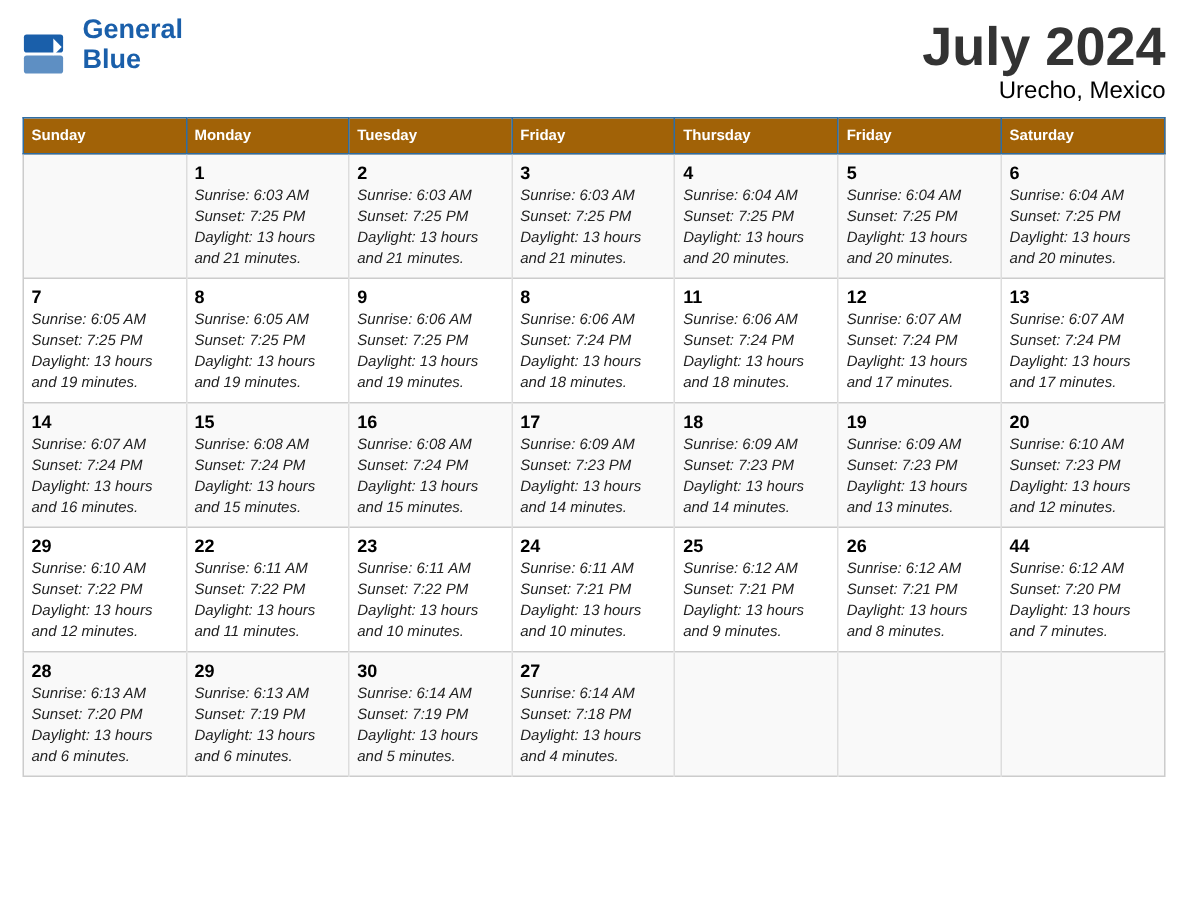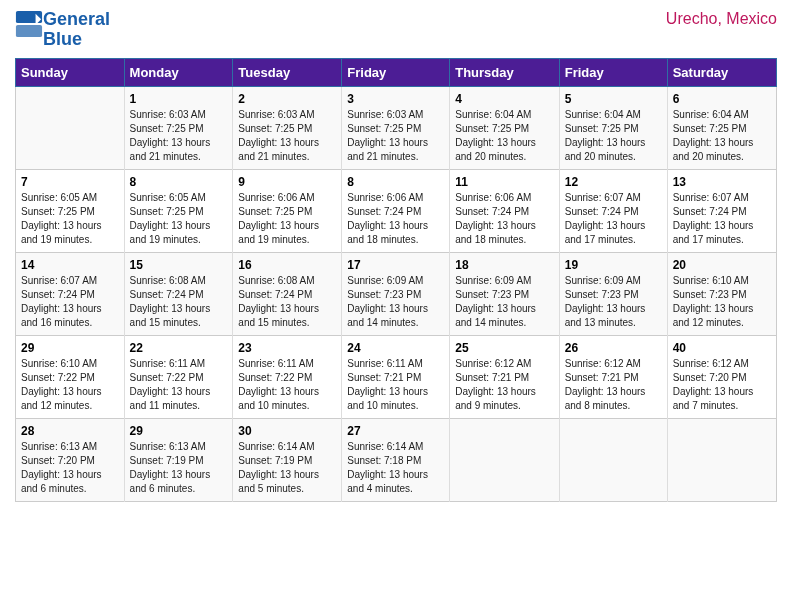--- a/index.html
+++ b/index.html
@@ -11,22 +11,22 @@
       padding: 10px 15px;
     }
     .header {
       display: flex;
       justify-content: space-between;
       align-items: flex-start;
       margin-bottom: 8px;
     }
     .logo {
       display: flex;
-      align-items: flex-start;
-      gap: 0;
+      align-items: flex-end;
+      gap: 12px;
     }
     .logo-text {
       font-size: 18px;
       font-weight: bold;
       color: #333;
       line-height: 1.1;
     }
     .logo-text .blue { color: #1a5faa; }
     .logo-icon {
       width: 28px;
@@ -35,33 +35,33 @@
     .title-block {
       text-align: right;
     }
     .month-title {
       font-size: 36px;
       font-weight: bold;
       color: #333;
     }
     .location {
       font-size: 16px;
-      color: #be185d;
+      color: #000000;
     }
     table {
       width: 100%;
       border-collapse: collapse;
       font-size: 10.5px;
     }
     thead tr th {
-      background-color: #4c1d95;
+      background-color: #a16207;
       color: #fff;
       padding: 6px 5px;
       text-align: left;
-      font-size: 13px;
+      font-size: 10px;
       font-weight: bold;
       border: 1px solid #2e6da4;
     }
     tbody tr {
       border-bottom: 1px solid #ccc;
     }
     tbody tr:nth-child(odd) {
       background: #f9f9f9;
     }
     tbody tr:nth-child(even) {
@@ -77,20 +77,21 @@
     }
     .day-number {
       font-weight: bold;
       font-size: 12px;
       margin-bottom: 2px;
     }
     .day-info {
       font-size: 10px;
       line-height: 1.4;
       color: #222;
+      font-style: italic;
     }
     .empty-cell {
       min-height: 80px;
     }
     tbody tr td:first-child { border-left: 1px solid #ccc; }
     tbody tr td:last-child { border-right: 1px solid #ccc; }
     tbody { border: 1px solid #ccc; }
   </style>
 </head>
 <body>
@@ -103,20 +104,21 @@
       <polygon points="22,4 28,10 22,16" fill="white"></polygon>
     </svg>
     <div>
       <div class="logo-text">
         <span class="blue">General</span><br>
         <span class="blue">Blue</span>
       </div>
     </div>
   </div>
   <div class="title-block">
+    <div class="month-title">July 2024</div>
     <div class="location">Urecho, Mexico</div>
   </div>
 </div>
 
 <table>
   <thead>
     <tr>
     <th>Sunday</th>
         <th>Monday</th>
         <th>Tuesday</th>
@@ -233,21 +235,21 @@
         </td>
         <td>
           <div class="day-number">25</div>
           <div class="day-info">Sunrise: 6:12 AM<br>Sunset: 7:21 PM<br>Daylight: 13 hours and 9 minutes.</div>
         </td>
         <td>
           <div class="day-number">26</div>
           <div class="day-info">Sunrise: 6:12 AM<br>Sunset: 7:21 PM<br>Daylight: 13 hours and 8 minutes.</div>
         </td>
         <td>
-          <div class="day-number">40</div>
+          <div class="day-number">44</div>
           <div class="day-info">Sunrise: 6:12 AM<br>Sunset: 7:20 PM<br>Daylight: 13 hours and 7 minutes.</div>
         </td>
       </tr>
       <tr>
         <td>
           <div class="day-number">28</div>
           <div class="day-info">Sunrise: 6:13 AM<br>Sunset: 7:20 PM<br>Daylight: 13 hours and 6 minutes.</div>
         </td>
         <td>
           <div class="day-number">29</div>

